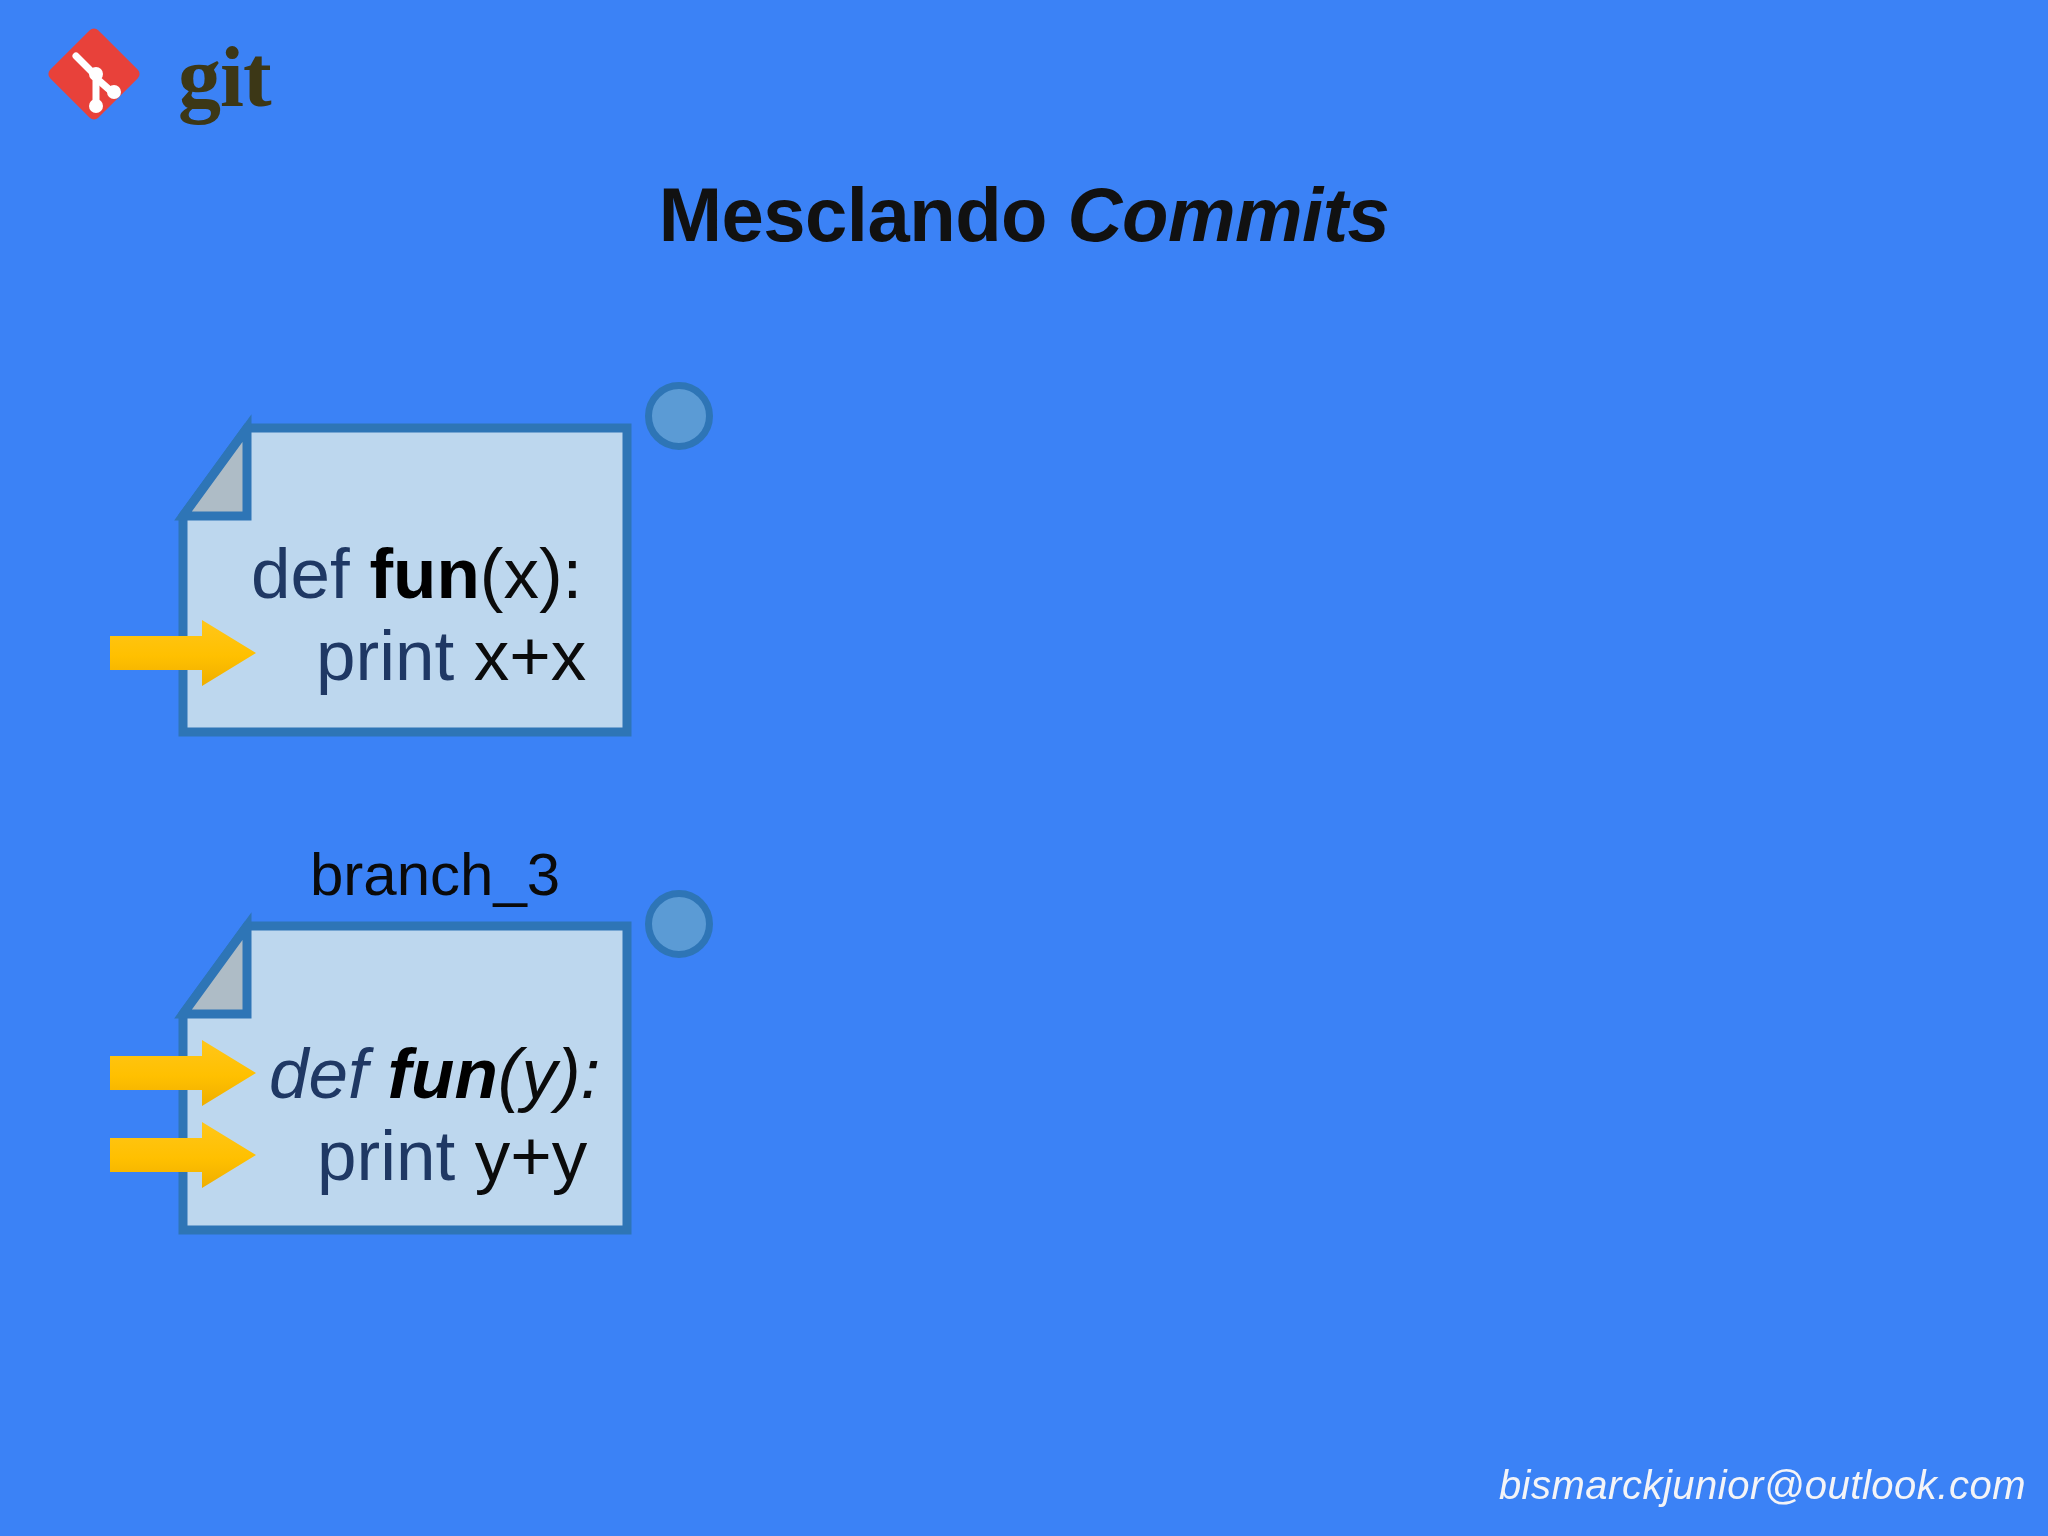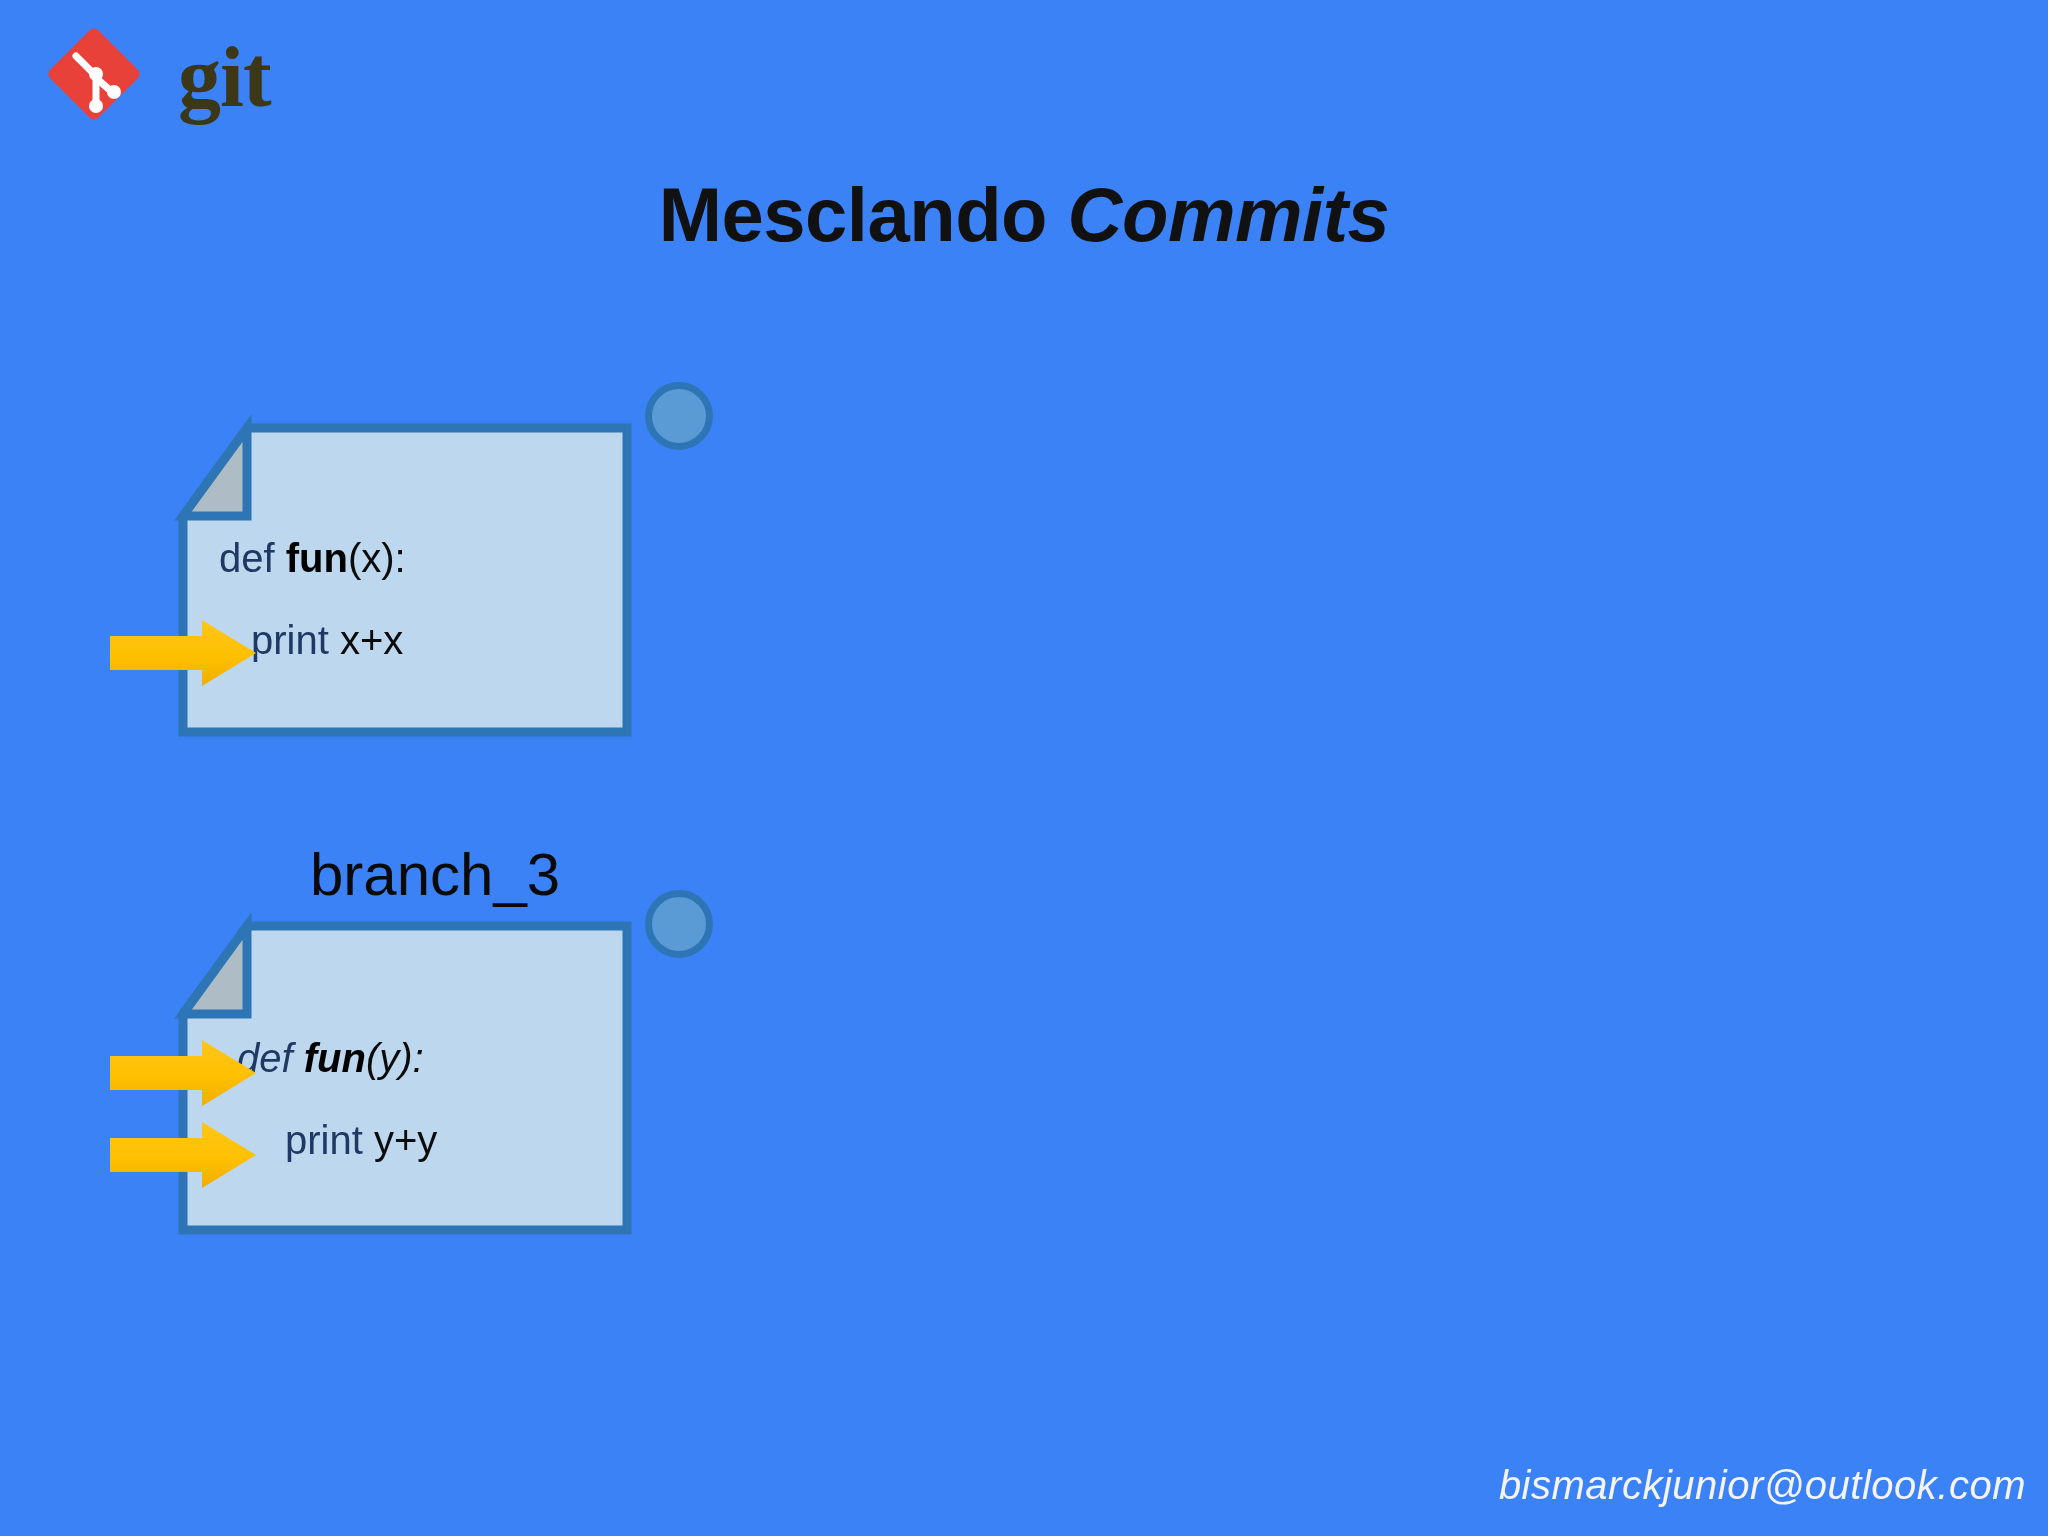--- a/index.html
+++ b/index.html
@@ -72,23 +72,24 @@
     position: absolute;
     left: 0;
     top: 0;
     width: 100%;
     height: 100%;
     pointer-events: none;
   }
   .code-line {
     position: absolute;
     white-space: nowrap;
-    font-size: 40px;
+    font-size: 71px;
     line-height: 1;
     color: #0b0b0b;
+    margin-left: 32px;
   }
   .kw { color: #1f3864; }
   .fn { color: #000000; font-weight: bold; }
   .pl { color: #0b0b0b; }
 
   
   .commit-dot {
     position: absolute;
     border-radius: 50%;
     background: #5b9bd5;
@@ -136,21 +137,21 @@
   <h1 id="slide-title"><span>Mesclando</span><span class="ital">&nbsp;</span><span class="ital">Commits</span></h1>
 
 
   <div class="doc" style="left:175px; top:420px; width:460px; height:320px;">
     <svg width="460" height="320" viewBox="0 0 460 320">
       <path d="M 8 96 L 72 8 L 452 8 L 452 312 L 8 312 Z" fill="#BDD7EE" stroke="#2E75B6" stroke-width="9" stroke-linejoin="miter"></path>
       <path d="M 8 96 L 72 8 L 72 96 Z" fill="#AEBCC6" stroke="#2E75B6" stroke-width="9" stroke-linejoin="miter"></path>
     </svg>
     <div class="doc-code">
       <div class="code-line" style="left:44px; top:118px;"><span class="kw">def</span> <span class="fn">fun</span><span class="pl">(x):</span></div>
-      <div class="code-line" style="left:76px; top:200px;"><span class="kw">print</span> <span class="pl">x+x</span></div>
+      <div class="code-line" style="left:109px; top:200px;"><span class="kw">print</span> <span class="pl">x+x</span></div>
     </div>
   </div>
 
   <div class="commit-dot" style="left:645px; top:382px; width:68px; height:68px;"></div>
 
   <div class="arrow" style="left:110px; top:620px;">
     <svg width="146" height="66" viewBox="0 0 146 66">
       <defs>
         <linearGradient id="ag1" x1="0" y1="0" x2="0" y2="1">
           <stop offset="0%" stop-color="#FFC61A"></stop>

